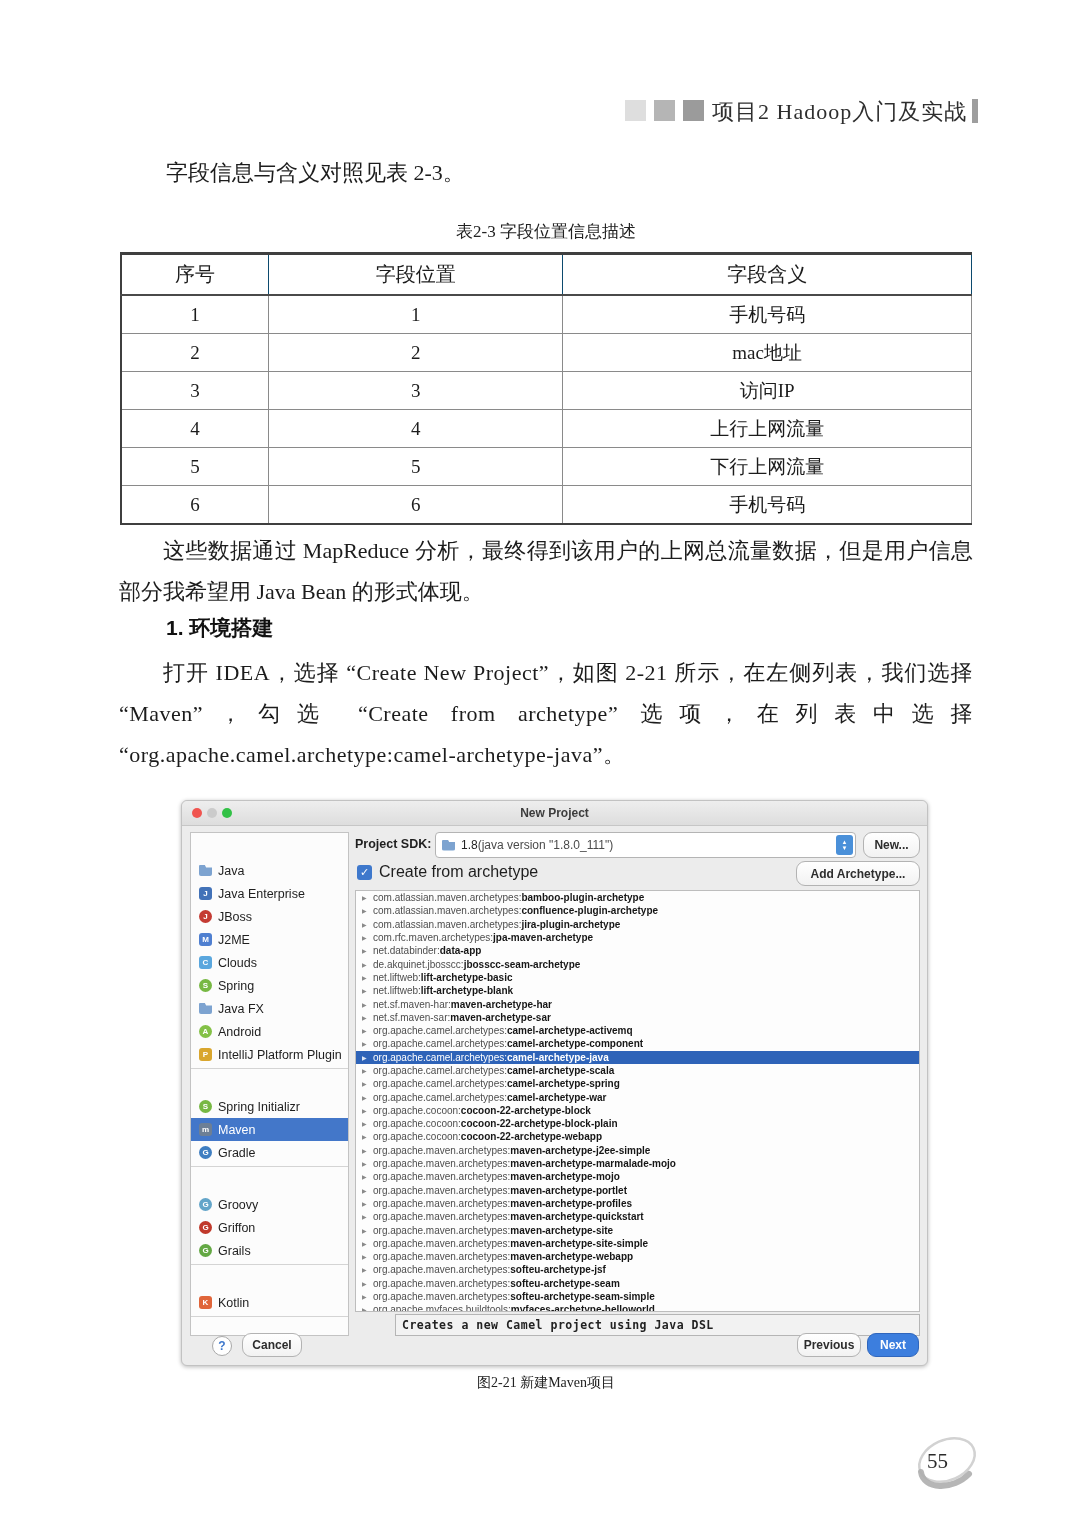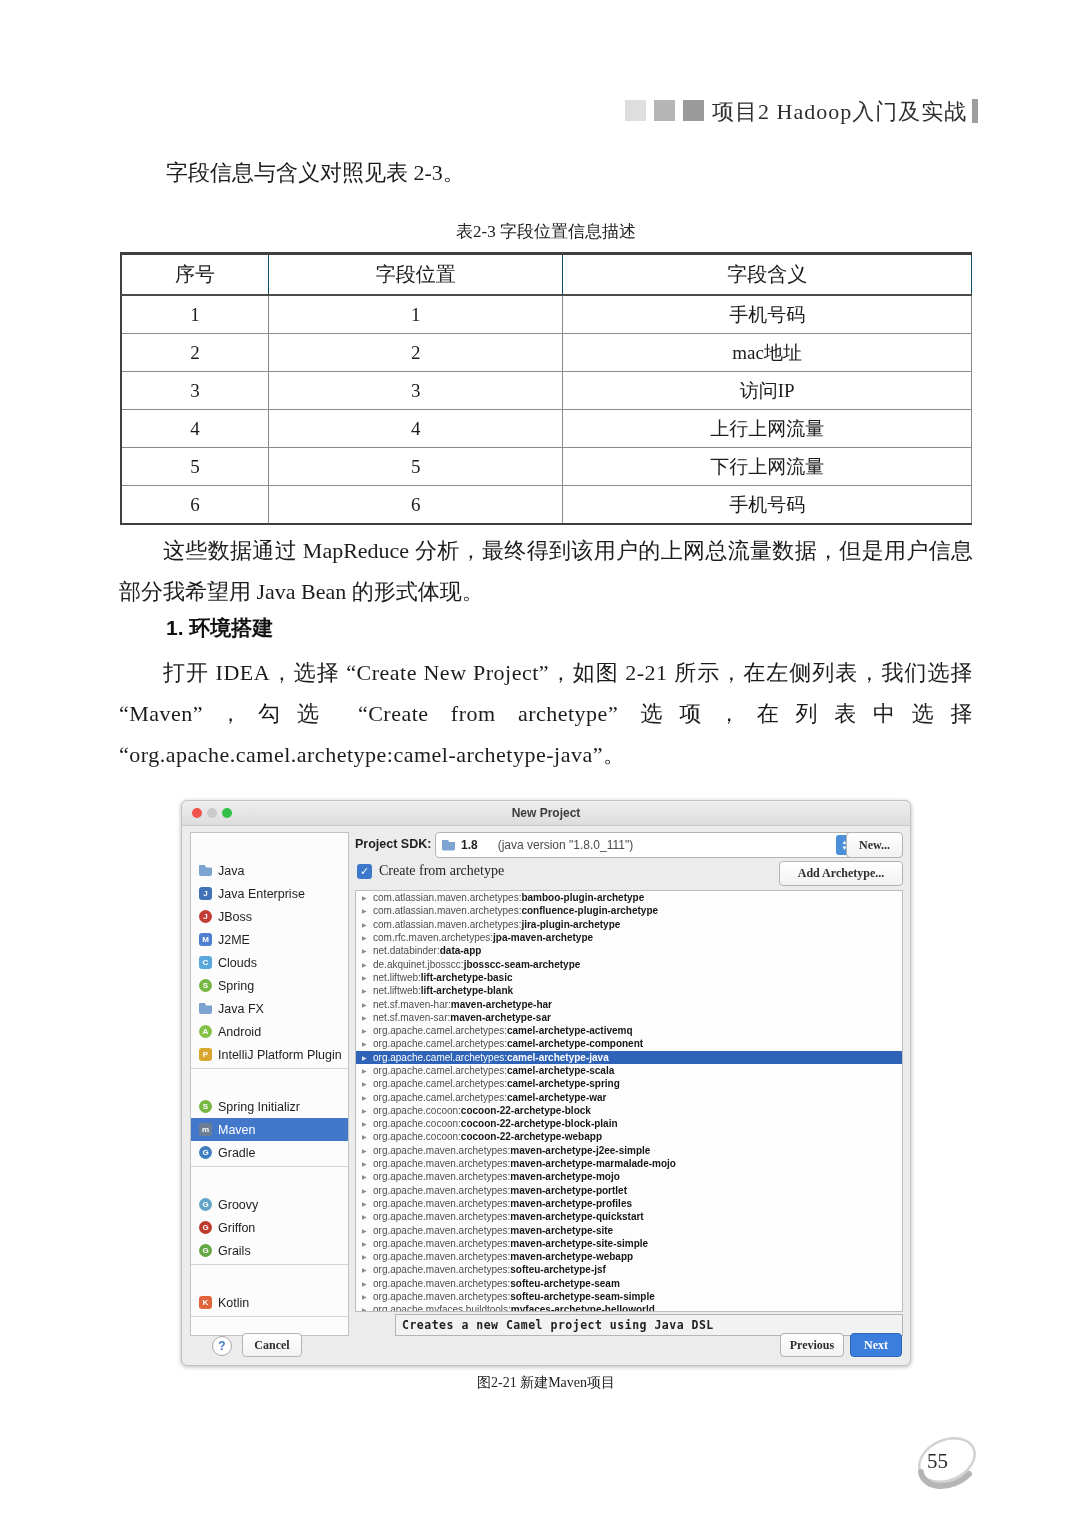--- a/index.html
+++ b/index.html
@@ -21,52 +21,52 @@
   table.data td{height:35px;text-align:center;font-size:19px;border-bottom:1px solid #8a8a8a;border-right:1px solid #8a8a8a;}
   table.data .c0{width:146px;} table.data .c1{width:295px;} table.data .c2{width:411px;}
   .para{position:absolute;left:119px;width:854px;font-size:22px;line-height:41px;text-align:justify;text-indent:2em;}
   #para1{top:530px;}
   .sec-head{position:absolute;left:166px;top:614px;font-family:"Liberation Sans","DejaVu Sans",sans-serif;font-weight:bold;font-size:21px;color:#111;}
   #para2{top:652px;letter-spacing:0.5px;}
   .fig-caption{position:absolute;left:0;top:1374px;width:1092px;text-align:center;font-size:14px;color:#222;}
   
   .dialog{position:absolute;left:181px;top:800px;width:728px;height:564px;background:#ececec;
     border:1px solid #c2c2c2;border-radius:6px;box-shadow:0 1px 4px rgba(0,0,0,.28);
-    font-family:"Liberation Sans","DejaVu Sans",sans-serif;}
+    font-family:"Liberation Sans","DejaVu Sans",sans-serif;padding-left:17px;}
   .titlebar{position:absolute;left:0;top:0;right:0;height:24px;background:linear-gradient(#eeeeee,#dddddd);
     border-bottom:1px solid #c6c6c6;border-radius:6px 6px 0 0;}
   .tl{position:absolute;top:7px;width:10px;height:10px;border-radius:50%;}
   .title-text{position:absolute;left:0;right:0;top:5px;text-align:center;font-size:12px;font-weight:bold;color:#3d3d3d;}
   .sidebar{position:absolute;left:8px;top:31px;width:157px;bottom:29px;background:#fcfcfc;border:1px solid #c3c3c3;overflow:hidden;}
   .sb-group{border-bottom:1px solid #d4d4d4;padding:2px 0;margin-top:24px;}
   .sb-group:last-child{border-bottom:none;}
   .sb-item{height:23px;display:flex;align-items:center;gap:6px;padding-left:8px;font-size:12.5px;color:#1e1e1e;white-space:nowrap;}
   .sb-item.sel{background:#4377c9;color:#ffffff;}
   .ic{width:13px;height:13px;flex:0 0 13px;display:flex;align-items:center;justify-content:center;
     font-size:8px;font-weight:bold;color:#fff;border-radius:3px;line-height:1;}
   .ic.ci{border-radius:50%;}
   .ic.fo{height:11px;border-radius:1px 2px 2px 2px;clip-path:polygon(0 0,45% 0,55% 22%,100% 22%,100% 100%,0 100%);font-size:7px;}
   
   .sdk-label{position:absolute;left:173px;top:36px;font-size:12.5px;font-weight:bold;color:#1e1e1e;}
   .sdk-select{position:absolute;left:253px;top:31px;width:413px;height:24px;background:#ffffff;border:1px solid #b4b4b4;
     border-radius:4px;display:flex;align-items:center;padding-left:6px;font-size:12px;color:#222;}
   .sdk-ic{width:13px;height:11px;background:#7da3d0;border-radius:1px 2px 2px 2px;
     clip-path:polygon(0 0,45% 0,55% 22%,100% 22%,100% 100%,0 100%);margin-right:6px;}
-  .sdk-bold{font-weight:bold;margin-right:20px;}
+  .sdk-bold{font-weight:normal;margin-right:0;}
   .sdk-rest{color:#4a4a4a;}
   .stepper{position:absolute;right:2px;top:2px;bottom:2px;width:17px;background:#4a90d9;border-radius:3px;
     display:flex;flex-direction:column;align-items:center;justify-content:center;color:#fff;font-size:6px;line-height:6px;}
-  .btn{background:linear-gradient(#ffffff,#f2f2f2);border:1px solid #b3b3b3;border-radius:4px;
-    font-size:12px;font-weight:bold;color:#2d2d2d;display:flex;align-items:center;justify-content:center;font-family:Liberation Serif, serif;}
+  .btn{background:linear-gradient(#ffffff,#f2f2f2);border:1px solid #b3b3b3;border-radius:9px;
+    font-size:12px;font-weight:bold;color:#2d2d2d;display:flex;align-items:center;justify-content:center;}
   #btn-new{position:absolute;right:7px;top:31px;width:55px;height:24px;}
   #btn-add{position:absolute;right:7px;top:60px;width:122px;height:23px;}
   .chk-row{position:absolute;left:175px;top:62px;display:flex;align-items:center;gap:7px;}
   .chk{width:15px;height:15px;background:#3e78cc;border-radius:3px;color:#fff;font-size:11px;
     display:flex;align-items:center;justify-content:center;font-weight:bold;}
-  .chk-label{font-size:14px;color:#1e1e1e;font-family:Liberation Serif, serif;}
+  .chk-label{font-size:16px;color:#1e1e1e;}
   .arch-list{position:absolute;left:173px;right:7px;top:89px;height:420px;background:#fdfdfd;border:1px solid #bdbdbd;overflow:hidden;}
   .arch-row{height:13.3px;display:flex;align-items:center;padding-left:6px;font-size:10px;white-space:nowrap;}
   .arch-row .tri{width:11px;font-size:6px;color:#8a8a8a;flex:0 0 11px;}
   .arch-row .pre{color:#4d4d4d;}
   .arch-row .nm{font-weight:bold;color:#161616;}
   .arch-row.sel{background:#2e63b8;}
   .arch-row.sel .pre,.arch-row.sel .nm{color:#ffffff;}
   .arch-row.sel .tri{color:#dce6f5;}
   .status{position:absolute;left:173px;right:7px;top:513px;height:20px;background:#f2f2f2;border:1px solid #b5b5b5;
     font-family:"DejaVu Sans Mono","Liberation Mono",monospace;font-size:11.5px;font-weight:bold;color:#222;

